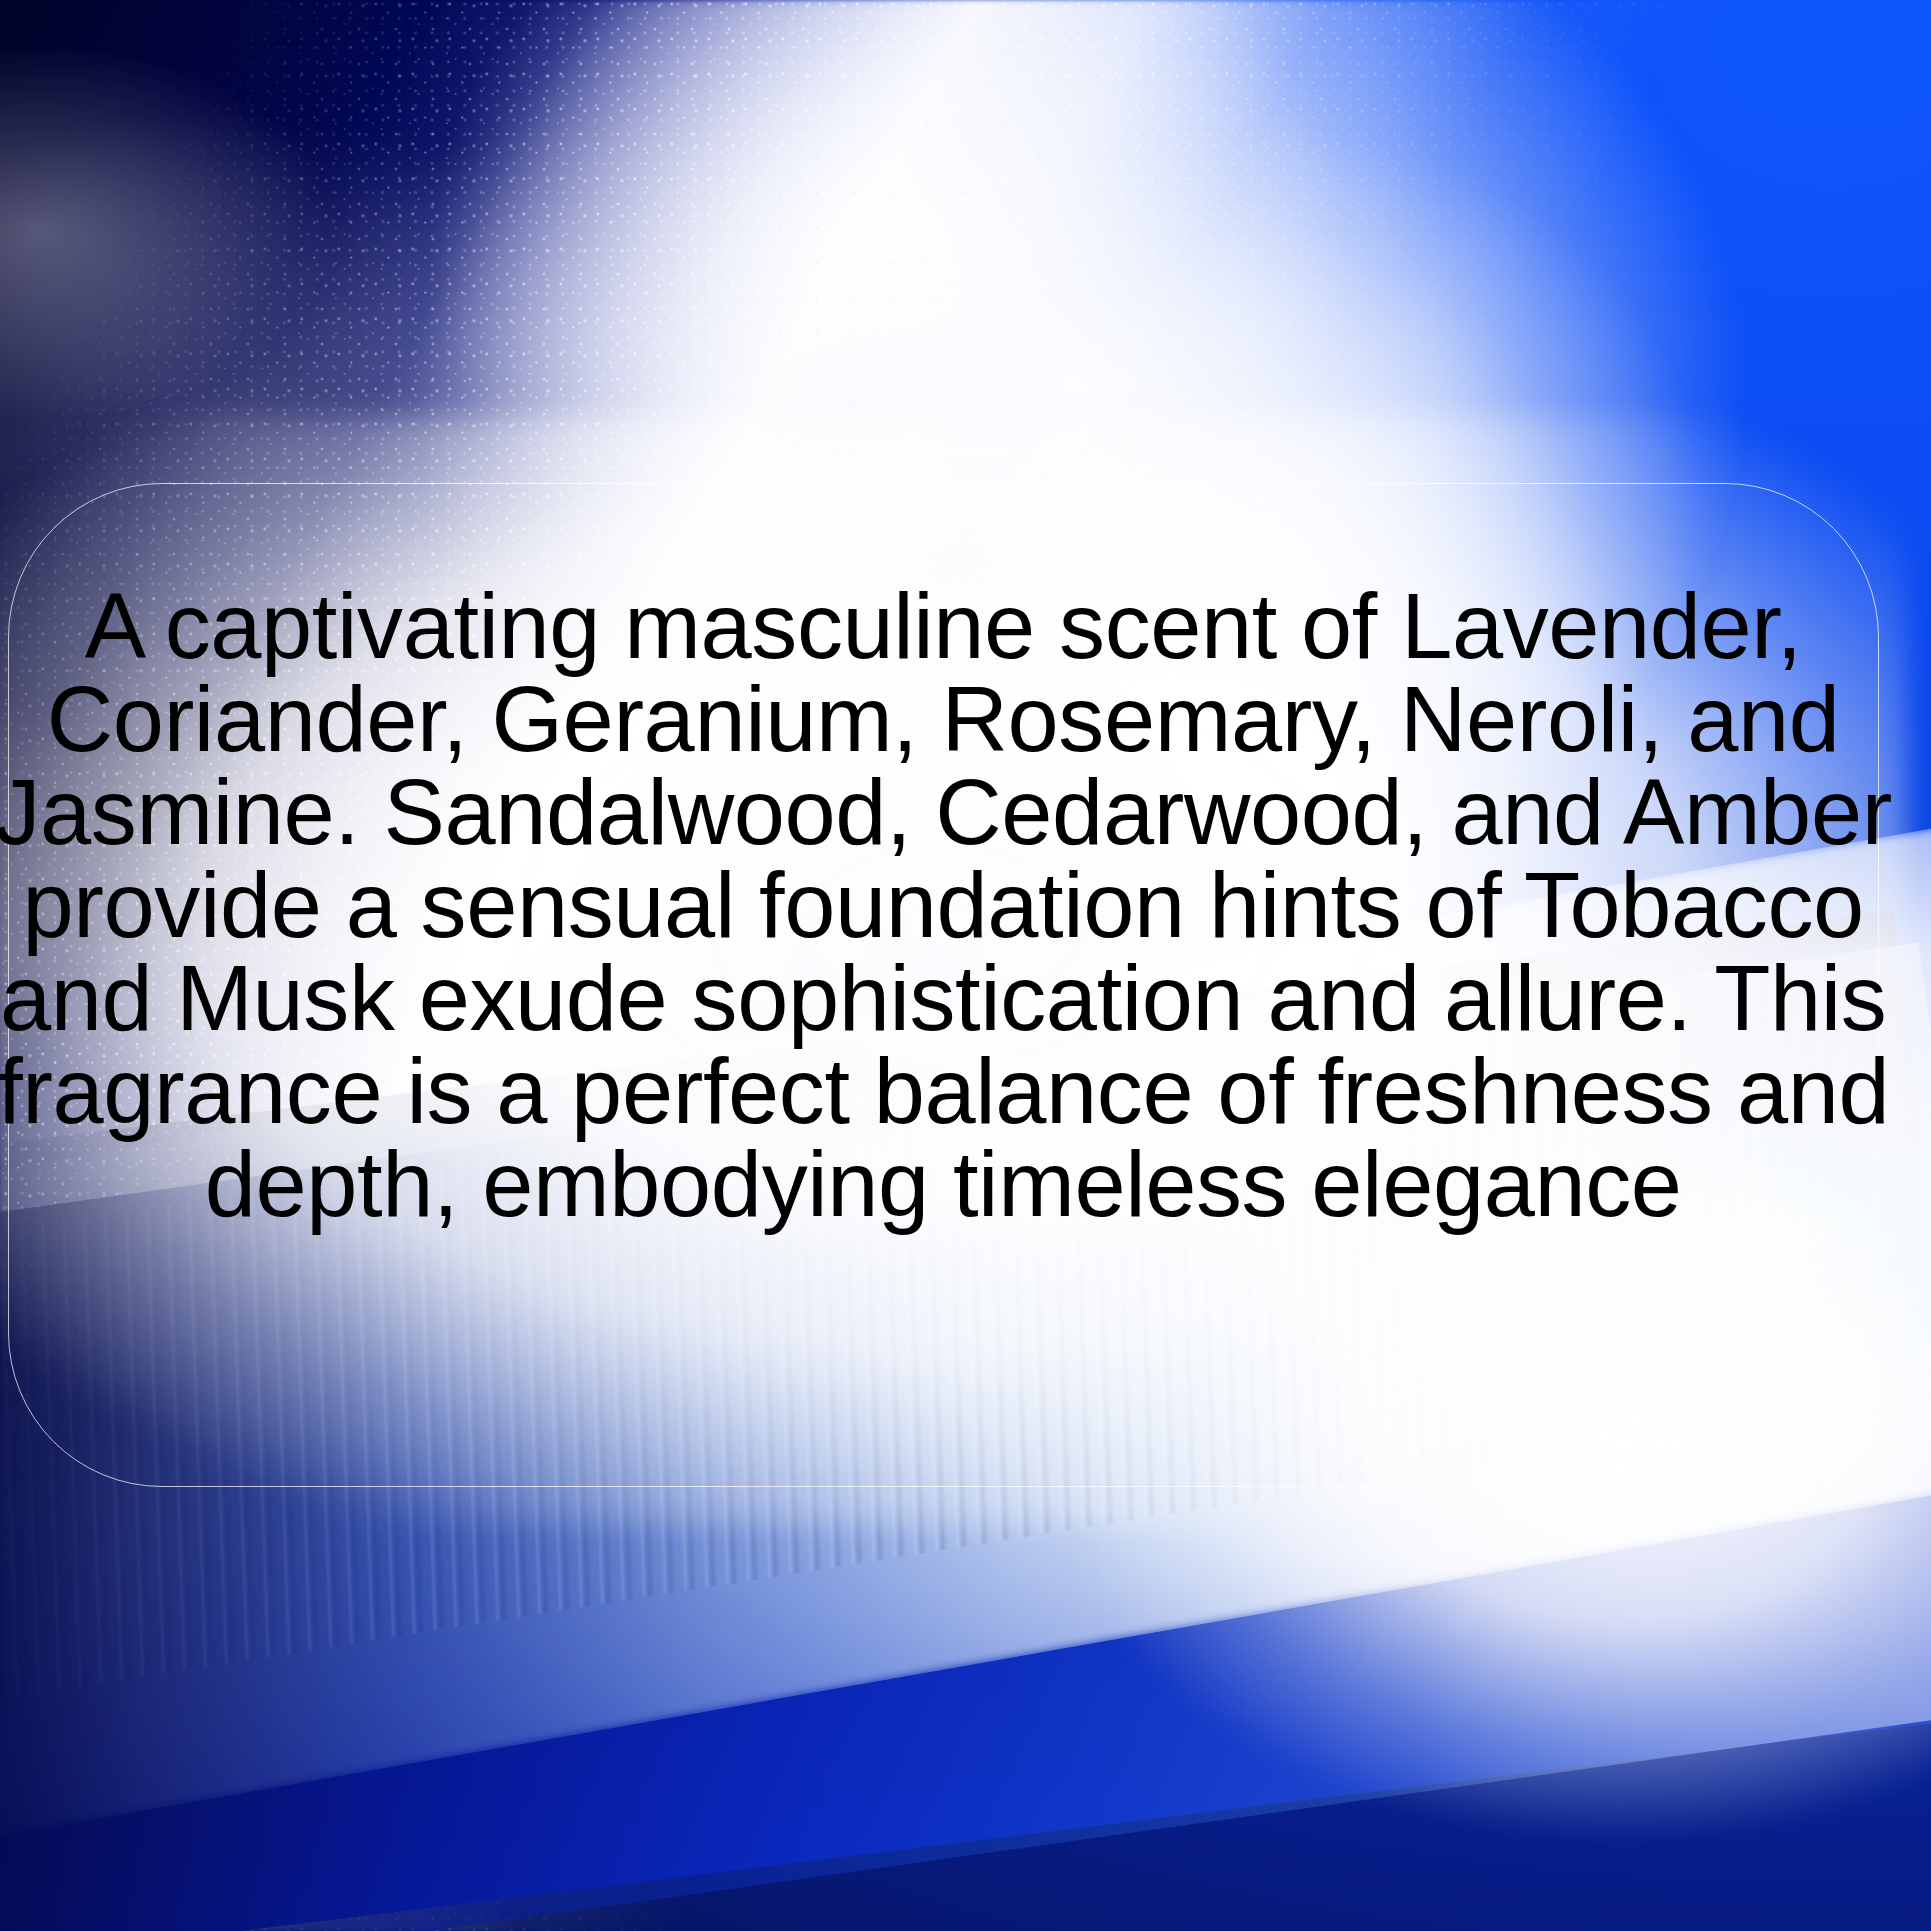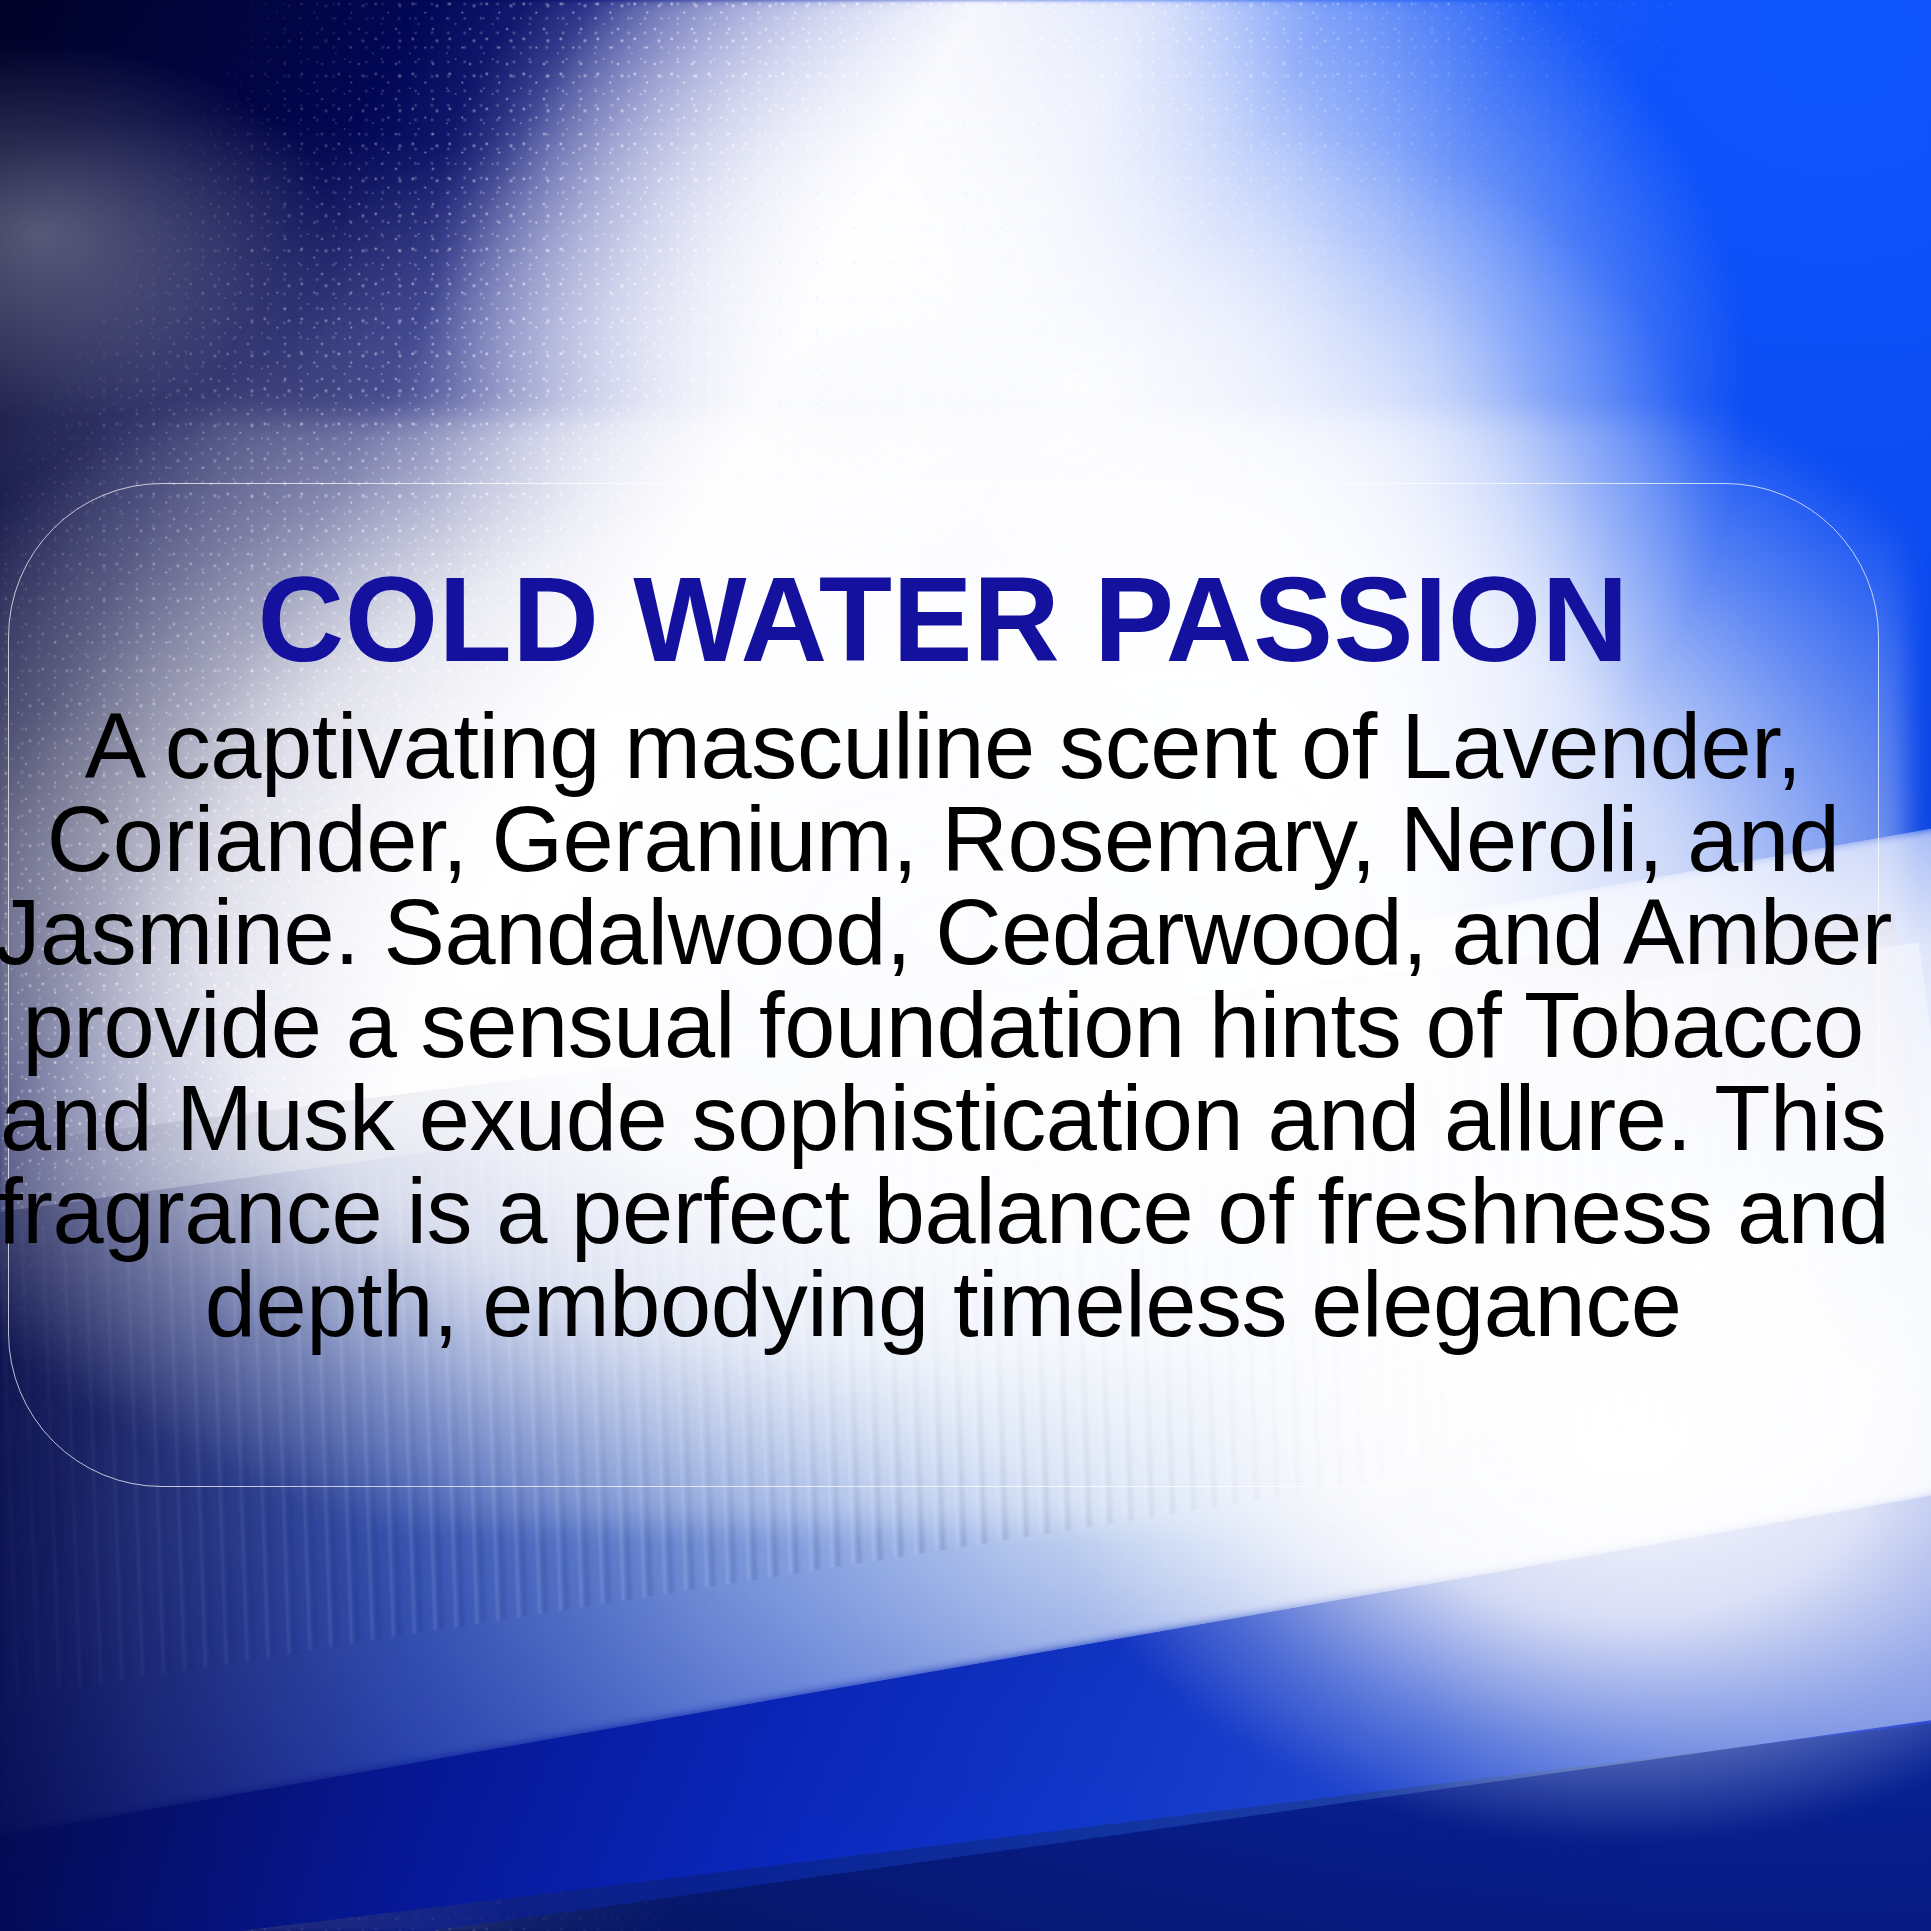--- a/index.html
+++ b/index.html
@@ -247,19 +247,18 @@
 
   <div class="lower-wave"></div>
   <div class="lower-wave-face"></div>
   <div class="lower-crest"></div>
   <div class="lower-streaks"></div>
   <div class="lower-foam"></div>
 
   <div class="card">
     <div class="card-glow"></div>
     <div class="card-content">
-      <h1 class="title">COLD WATER PASSION</h1>
       <p class="body-copy">A captivating masculine scent of Lavender, Coriander, Geranium, Rosemary, Neroli, and Jasmine. Sandalwood, Cedarwood, and Amber provide a sensual foundation hints of Tobacco and Musk exude sophistication and allure. This fragrance is a perfect balance of freshness and depth, embodying timeless elegance</p>
     </div>
   </div>
 
 </div>
 
 
 </body></html>

